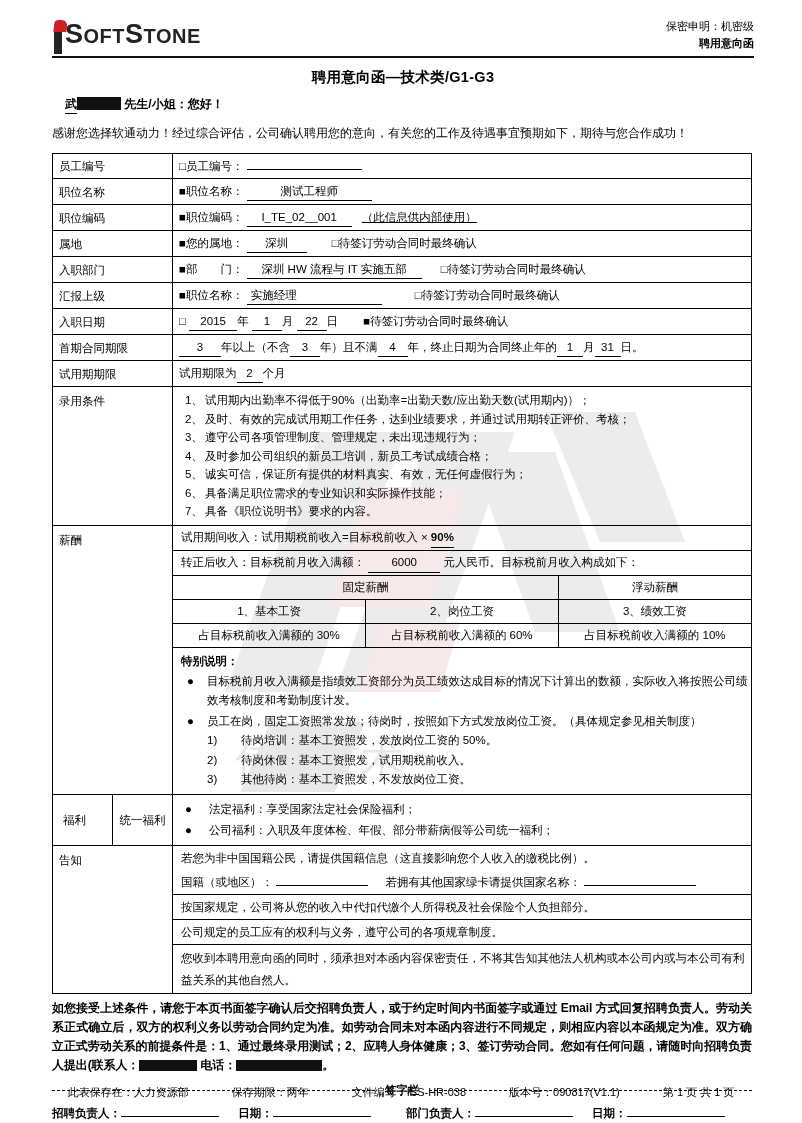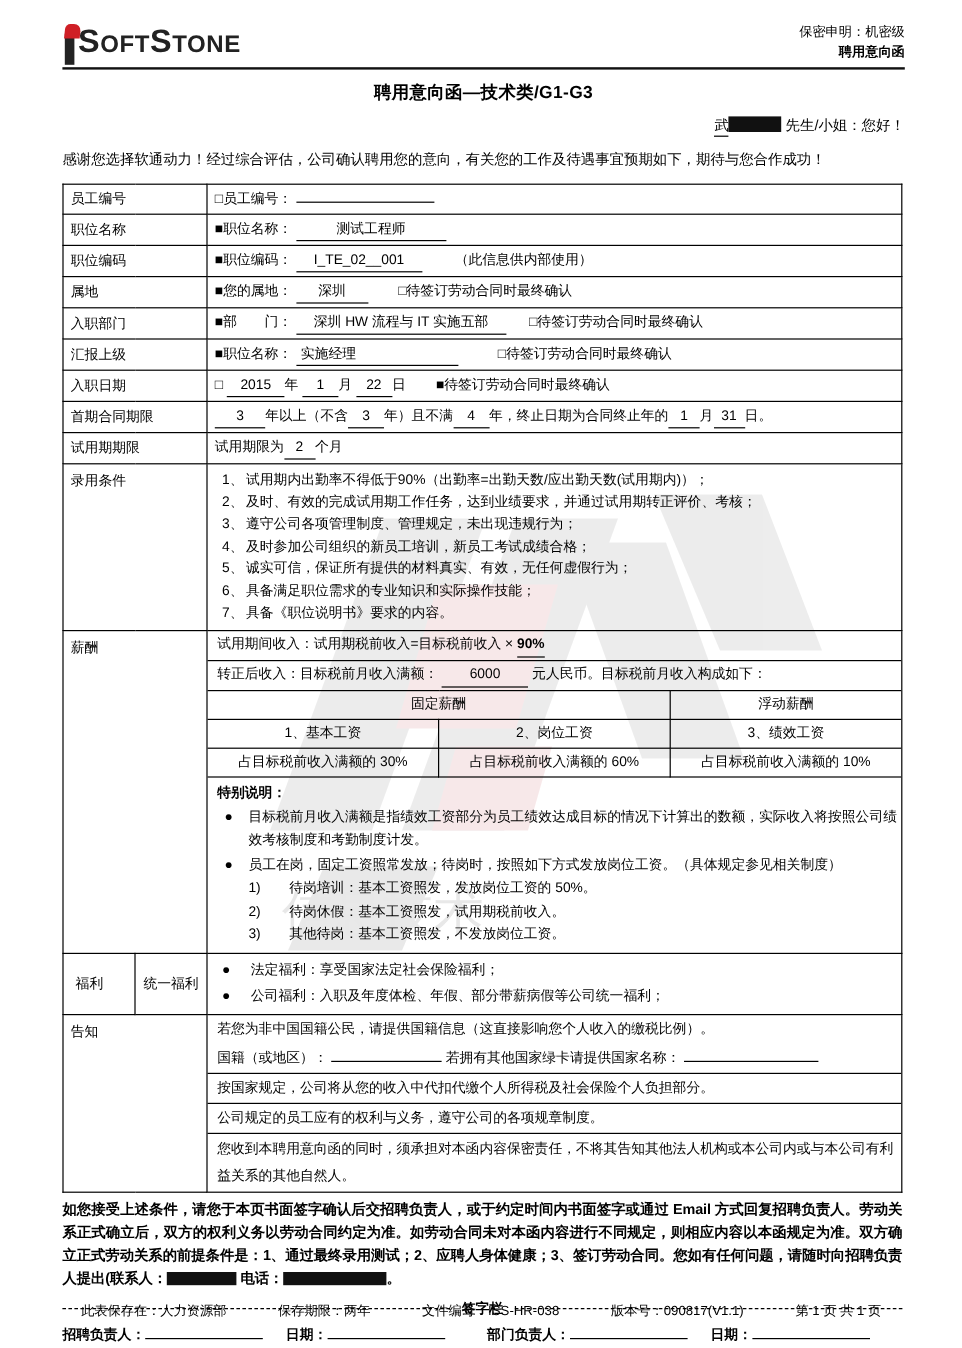--- a/index.html
+++ b/index.html
@@ -75,21 +75,21 @@
   .rule { border-top: 2.5px solid #111; margin: 4px 0 0 0; }
 
   .doc-title {
     text-align: center;
     font-weight: bold;
     font-size: 14.5px;
     margin: 10px 0 9px 0;
     letter-spacing: .3px;
   }
 
-  .salutation { font-size: 12px; font-weight: normal; margin: 0 0 9px 13px; text-align: right; }
+  .salutation { font-size: 12px; font-weight: bold; margin: 0 0 9px 13px; }
   .redact { display: inline-block; background: #111; vertical-align: -2px; }
   .uline { border-bottom: 1.3px solid #000; display: inline-block; }
 
   .intro { font-size: 12px; line-height: 21px; margin: 0 0 9px 0; }
 
   
   table.main {
     width: 700px;
     border-collapse: collapse;
     table-layout: fixed;
@@ -269,21 +269,21 @@
           <span>■职位名称：</span>
           <span class="fillval" style="width:125px;">测试工程师</span>
         </td>
       </tr>
 
       <tr>
         <td class="lbl" colspan="2">职位编码</td>
         <td class="val">
           <span>■职位编码：</span>
           <span class="fillval" style="width:105px;">I_TE_02__001</span>
-          <span style="margin-left:24px;">（此信息供内部使用）</span>
+          <span style="margin-left:7px;text-decoration:underline;">（此信息供内部使用）</span>
         </td>
       </tr>
 
       <tr>
         <td class="lbl" colspan="2">属地</td>
         <td class="val">
           <span>■您的属地：</span>
           <span class="fillval" style="width:60px;">深圳</span>
           <span style="margin-left:22px;">□待签订劳动合同时最终确认</span>
         </td>
@@ -423,21 +423,21 @@
         </td>
       </tr>
 
       <tr>
         <td class="lbl" colspan="2" style="vertical-align:top;padding-top:5px;">告知</td>
         <td class="val" style="padding:0;">
           <div class="notice-line" style="padding-left:8px;">若您为非中国国籍公民，请提供国籍信息（这直接影响您个人收入的缴税比例）。</div>
           <div class="notice-line" style="padding-left:8px;">
             <span>国籍（或地区）：</span>
             <span class="blank" style="width:92px;"></span>
-            <span style="">若拥有其他国家绿卡请提供国家名称：</span>
+            <span style="margin-left:14px;">若拥有其他国家绿卡请提供国家名称：</span>
             <span class="blank" style="width:112px;"></span>
           </div>
           <div class="notice-line sal-sep" style="padding-left:8px;">按国家规定，公司将从您的收入中代扣代缴个人所得税及社会保险个人负担部分。</div>
           <div class="notice-line sal-sep" style="padding-left:8px;">公司规定的员工应有的权利与义务，遵守公司的各项规章制度。</div>
           <div class="notice-line sal-sep" style="padding-left:8px;line-height:22px;">您收到本聘用意向函的同时，须承担对本函内容保密责任，不将其告知其他法人机构或本公司内或与本公司有利益关系的其他自然人。</div>
         </td>
       </tr>
     </tbody>
   </table>
 

